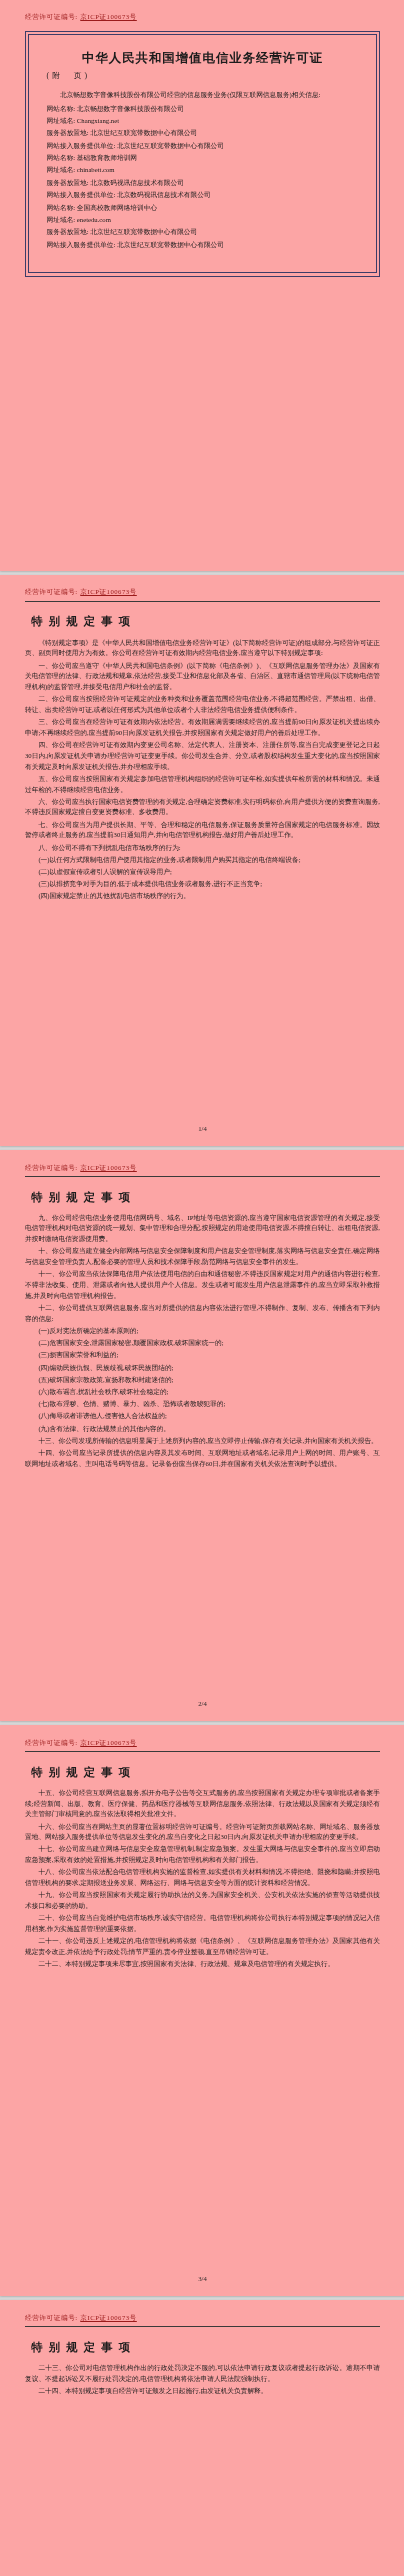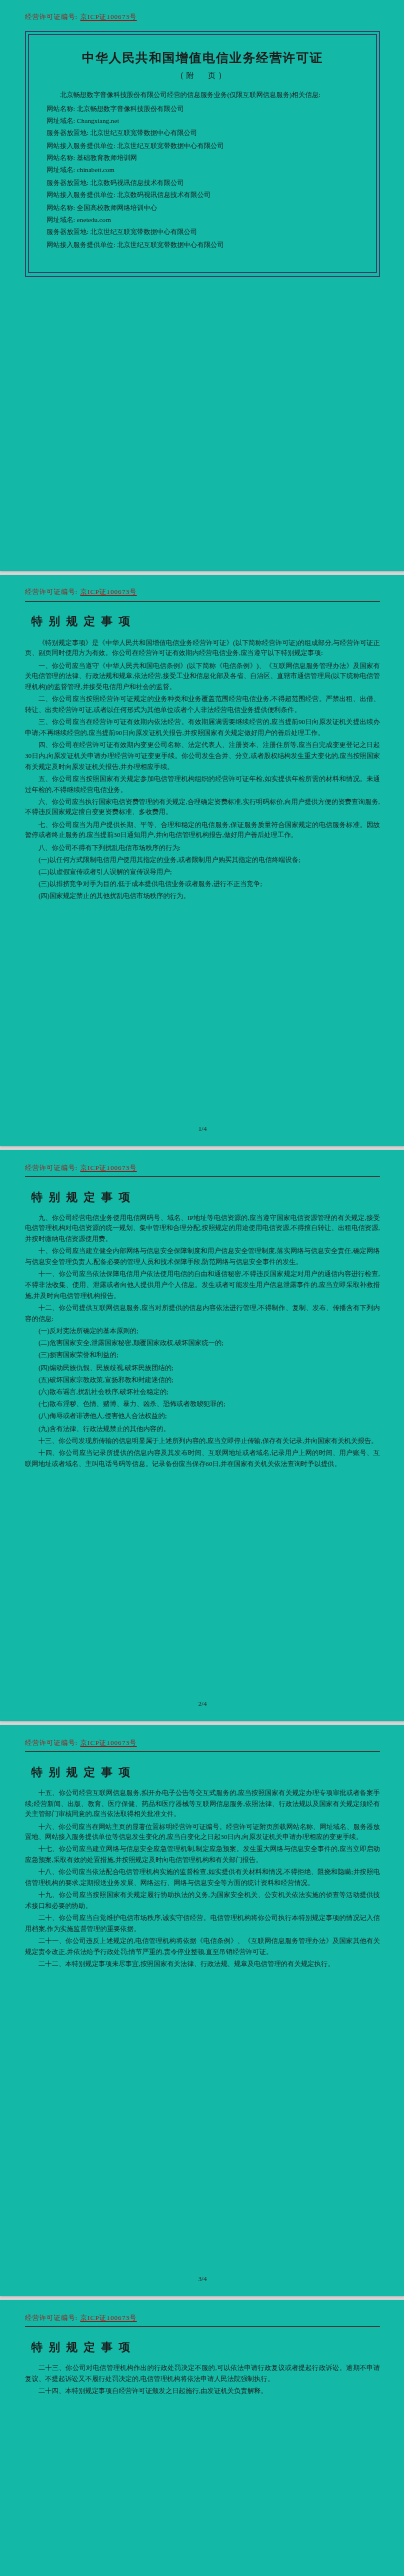--- a/index.html
+++ b/index.html
@@ -7,21 +7,21 @@
   body {
     width:405px;
     background:#d6d6d6;
     font-family:"Liberation Serif","DejaVu Serif",serif;
     color:#1c1c1c;
   }
   .doc { width:405px; }
   .page {
     width:405px;
     height:571px;
-    background:#14b8a6;
+    background:#fca5a5;
     position:relative;
     padding:13.4px 25px 0 25px;
     margin-bottom:4.1px;
     box-shadow:0 0.5px 2.1px rgba(0,0,0,.3);
     overflow:hidden;
   }
   .page:last-child { margin-bottom:0; }
 
   
   .hdr { font-size:6.7px; color:#9b1b1b; letter-spacing:0.5px; }
@@ -43,21 +43,20 @@
     padding:12.4px 17.5px 0 17.5px;
   }
   .cert-title {
     text-align:center;
     font-size:12.4px;
     font-weight:bold;
     letter-spacing:1px;
     margin:3.1px 0 4.1px 0;
   }
   .cert-subtitle {
-    text-align:center;
     font-size:7.7px;
     letter-spacing:3.1px;
     margin:0 0 8.2px 0;
   }
   .cert-intro {
     font-size:6.7px;
     line-height:1.8;
     text-indent:2em;
     text-align:justify;
     margin:0 0 1px 0;

